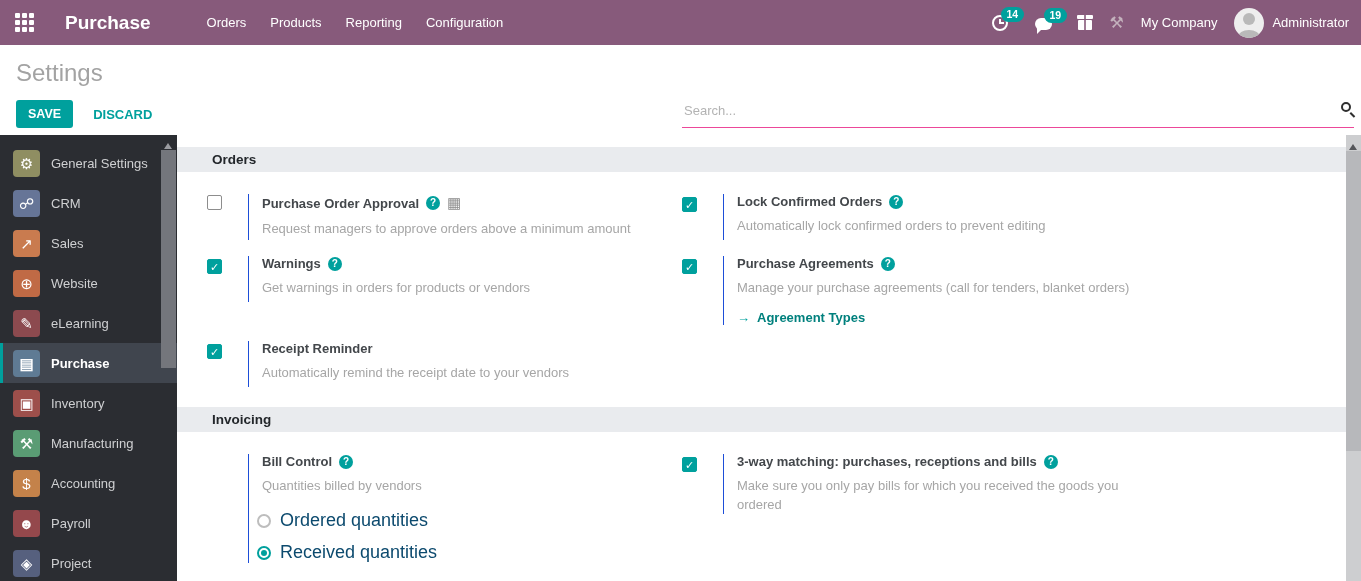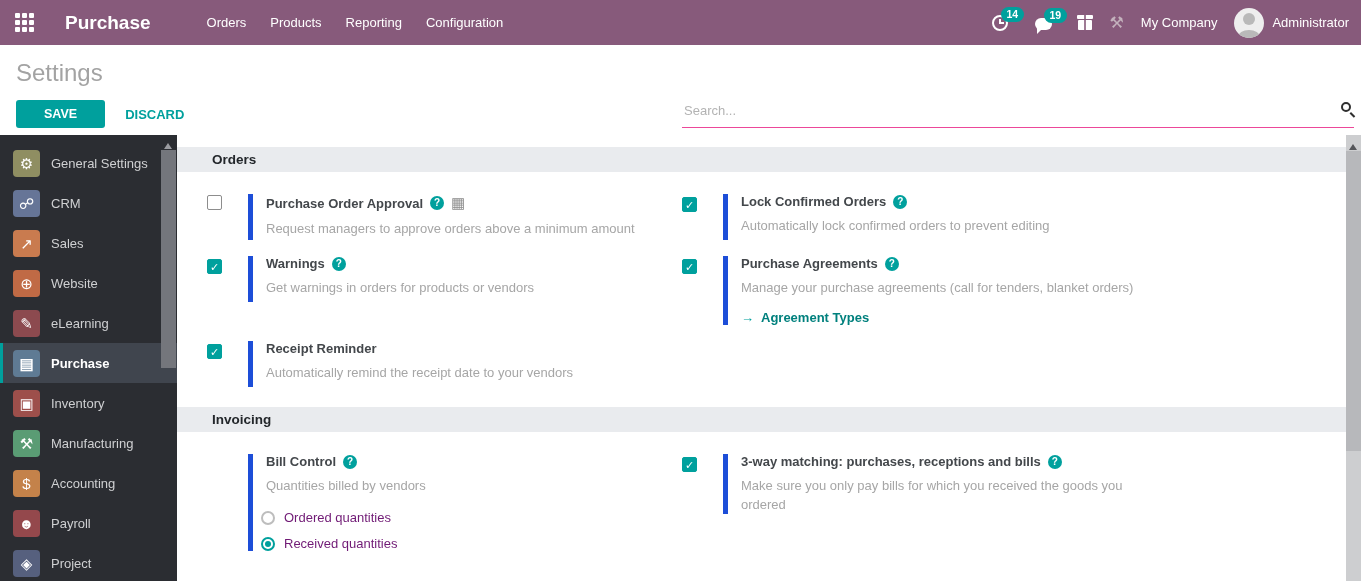--- a/index.html
+++ b/index.html
@@ -31,21 +31,21 @@
   .user-menu { display:flex; align-items:center; gap:8px; cursor:pointer; }
   .avatar { width:30px; height:30px; border-radius:50%; background:#eee; position:relative; overflow:hidden; }
   .avatar::before { content:""; position:absolute; top:5px; left:9px; width:12px; height:12px; border-radius:50%; background:#b9b9b9; }
   .avatar::after  { content:""; position:absolute; bottom:-6px; left:4px; width:22px; height:14px; border-radius:50%; background:#b9b9b9; }
 
   
   .control-panel { height:90px; position:relative; padding:14px 0 0 16px; background:#fff; }
   .page-title { font-size:24px; color:#a3a3a3; font-weight:normal; }
   .cp-buttons { margin-top:13px; display:flex; align-items:center; gap:20px; }
   .save-btn { background:var(--accent,#00a09d); color:#fff; border:none; border-radius:3px;
-              font-weight:bold; font-size:12.5px; padding:7px 28px; cursor:pointer; font-family:inherit; }
+              font-weight:bold; font-size:12.5px; padding:7px 12px; cursor:pointer; font-family:inherit; }
   .discard-btn { background:none; border:none; color:var(--accent,#00a09d); font-weight:bold; font-size:13px; cursor:pointer; font-family:inherit; }
   .search-box { position:absolute; left:682px; top:54px; width:672px; }
   .search-box input { width:100%; border:none; border-bottom:1px solid #ec4899; outline:none;
                       font-size:13px; padding:4px 26px 9px 2px; font-family:inherit; color:#333; }
   .search-box input::placeholder { color:#b3b3b3; }
   .i-search { position:absolute; right:3px; top:3px; width:10px; height:10px; border:2px solid #2f2f2f; border-radius:50%; }
   .i-search::after { content:""; position:absolute; left:8px; top:8px; width:6px; height:2px; background:#2f2f2f; transform:rotate(45deg); transform-origin:0 0; }
 
   
   .main { display:flex; height:446px; position:relative; }
@@ -65,31 +65,31 @@
   .content { flex:1; padding-top:12px; background:#fff; overflow:hidden; }
   .section-header { background:var(--section-band,#e9ebee); height:25px; line-height:25px; padding-left:35px;
                     font-size:13.5px; font-weight:bold; color:#23272b; }
   .section-body { display:grid; grid-template-columns:475px 1fr; padding:22px 0 20px 30px; row-gap:16px; }
   .setting-item { display:flex; align-items:flex-start; }
   .cb-col { width:41px; flex-shrink:0; padding-top:1px; }
   .checkbox { display:inline-block; width:15px; height:15px; border:1px solid #8d8d8d; border-radius:2px; background:#fff; cursor:pointer; }
   .checkbox.checked { background:var(--accent,#00a09d); border-color:var(--accent,#00a09d);
                       color:#fff; font-size:11px; line-height:14px; text-align:center; }
   .checkbox.checked::after { content:"✓"; }
-  .item-text { border-left:5px solid #1d4ed8; padding-left:13px; min-height:46px; }
+  .item-text { border-left:1px solid #1d4ed8; padding-left:13px; min-height:46px; }
   .col-right .item-text { max-width:422px; }
   .item-label { font-size:13px; font-weight:bold; color:#43474b; display:flex; align-items:center; gap:7px; }
   .help-icon { width:14px; height:14px; border-radius:50%; background:var(--accent,#00a09d); color:#fff;
                font-size:10px; font-weight:bold; text-align:center; line-height:14px; cursor:pointer; flex-shrink:0; }
   .enterprise-icon { color:#8b8b8b; font-size:15px; font-weight:normal; }
   .item-desc { color:#a6a6a6; font-size:13px; margin-top:7px; line-height:19px; font-weight:normal; }
   .item-link { margin-top:13px; display:flex; align-items:center; gap:7px; color:#00807d; font-size:13px; font-weight:bold; cursor:pointer; }
   .item-link .arrow { color:var(--accent,#00a09d); font-weight:bold; }
   .radio-group { margin-top:15px; display:flex; flex-direction:column; gap:11px; margin-left:-5px; }
-  .radio-row { display:flex; align-items:center; gap:9px; font-size:13px; color:#701a75; cursor:pointer; }
+  .radio-row { display:flex; align-items:center; gap:9px; font-size:18px; color:#0c4a6e; cursor:pointer; }
   .radio { width:14px; height:14px; border-radius:50%; border:2px solid #bdbdbd; background:#fff; position:relative; flex-shrink:0; }
   .radio.checked { border-color:var(--accent,#00a09d); }
   .radio.checked::after { content:""; position:absolute; inset:2px; border-radius:50%; background:var(--accent,#00a09d); }
 
   .main-scrollbar { position:absolute; top:0; right:0; width:15px; height:100%; background:#cdced0; }
   .main-scrollbar .arrow { position:absolute; top:5px; left:3px; width:0; height:0;
                            border:4.5px solid transparent; border-bottom:6px solid #55565a; }
   .main-scrollbar .thumb { position:absolute; top:16px; left:0; width:15px; height:300px; background:#b7b8bb; }
 </style>
 </head>

